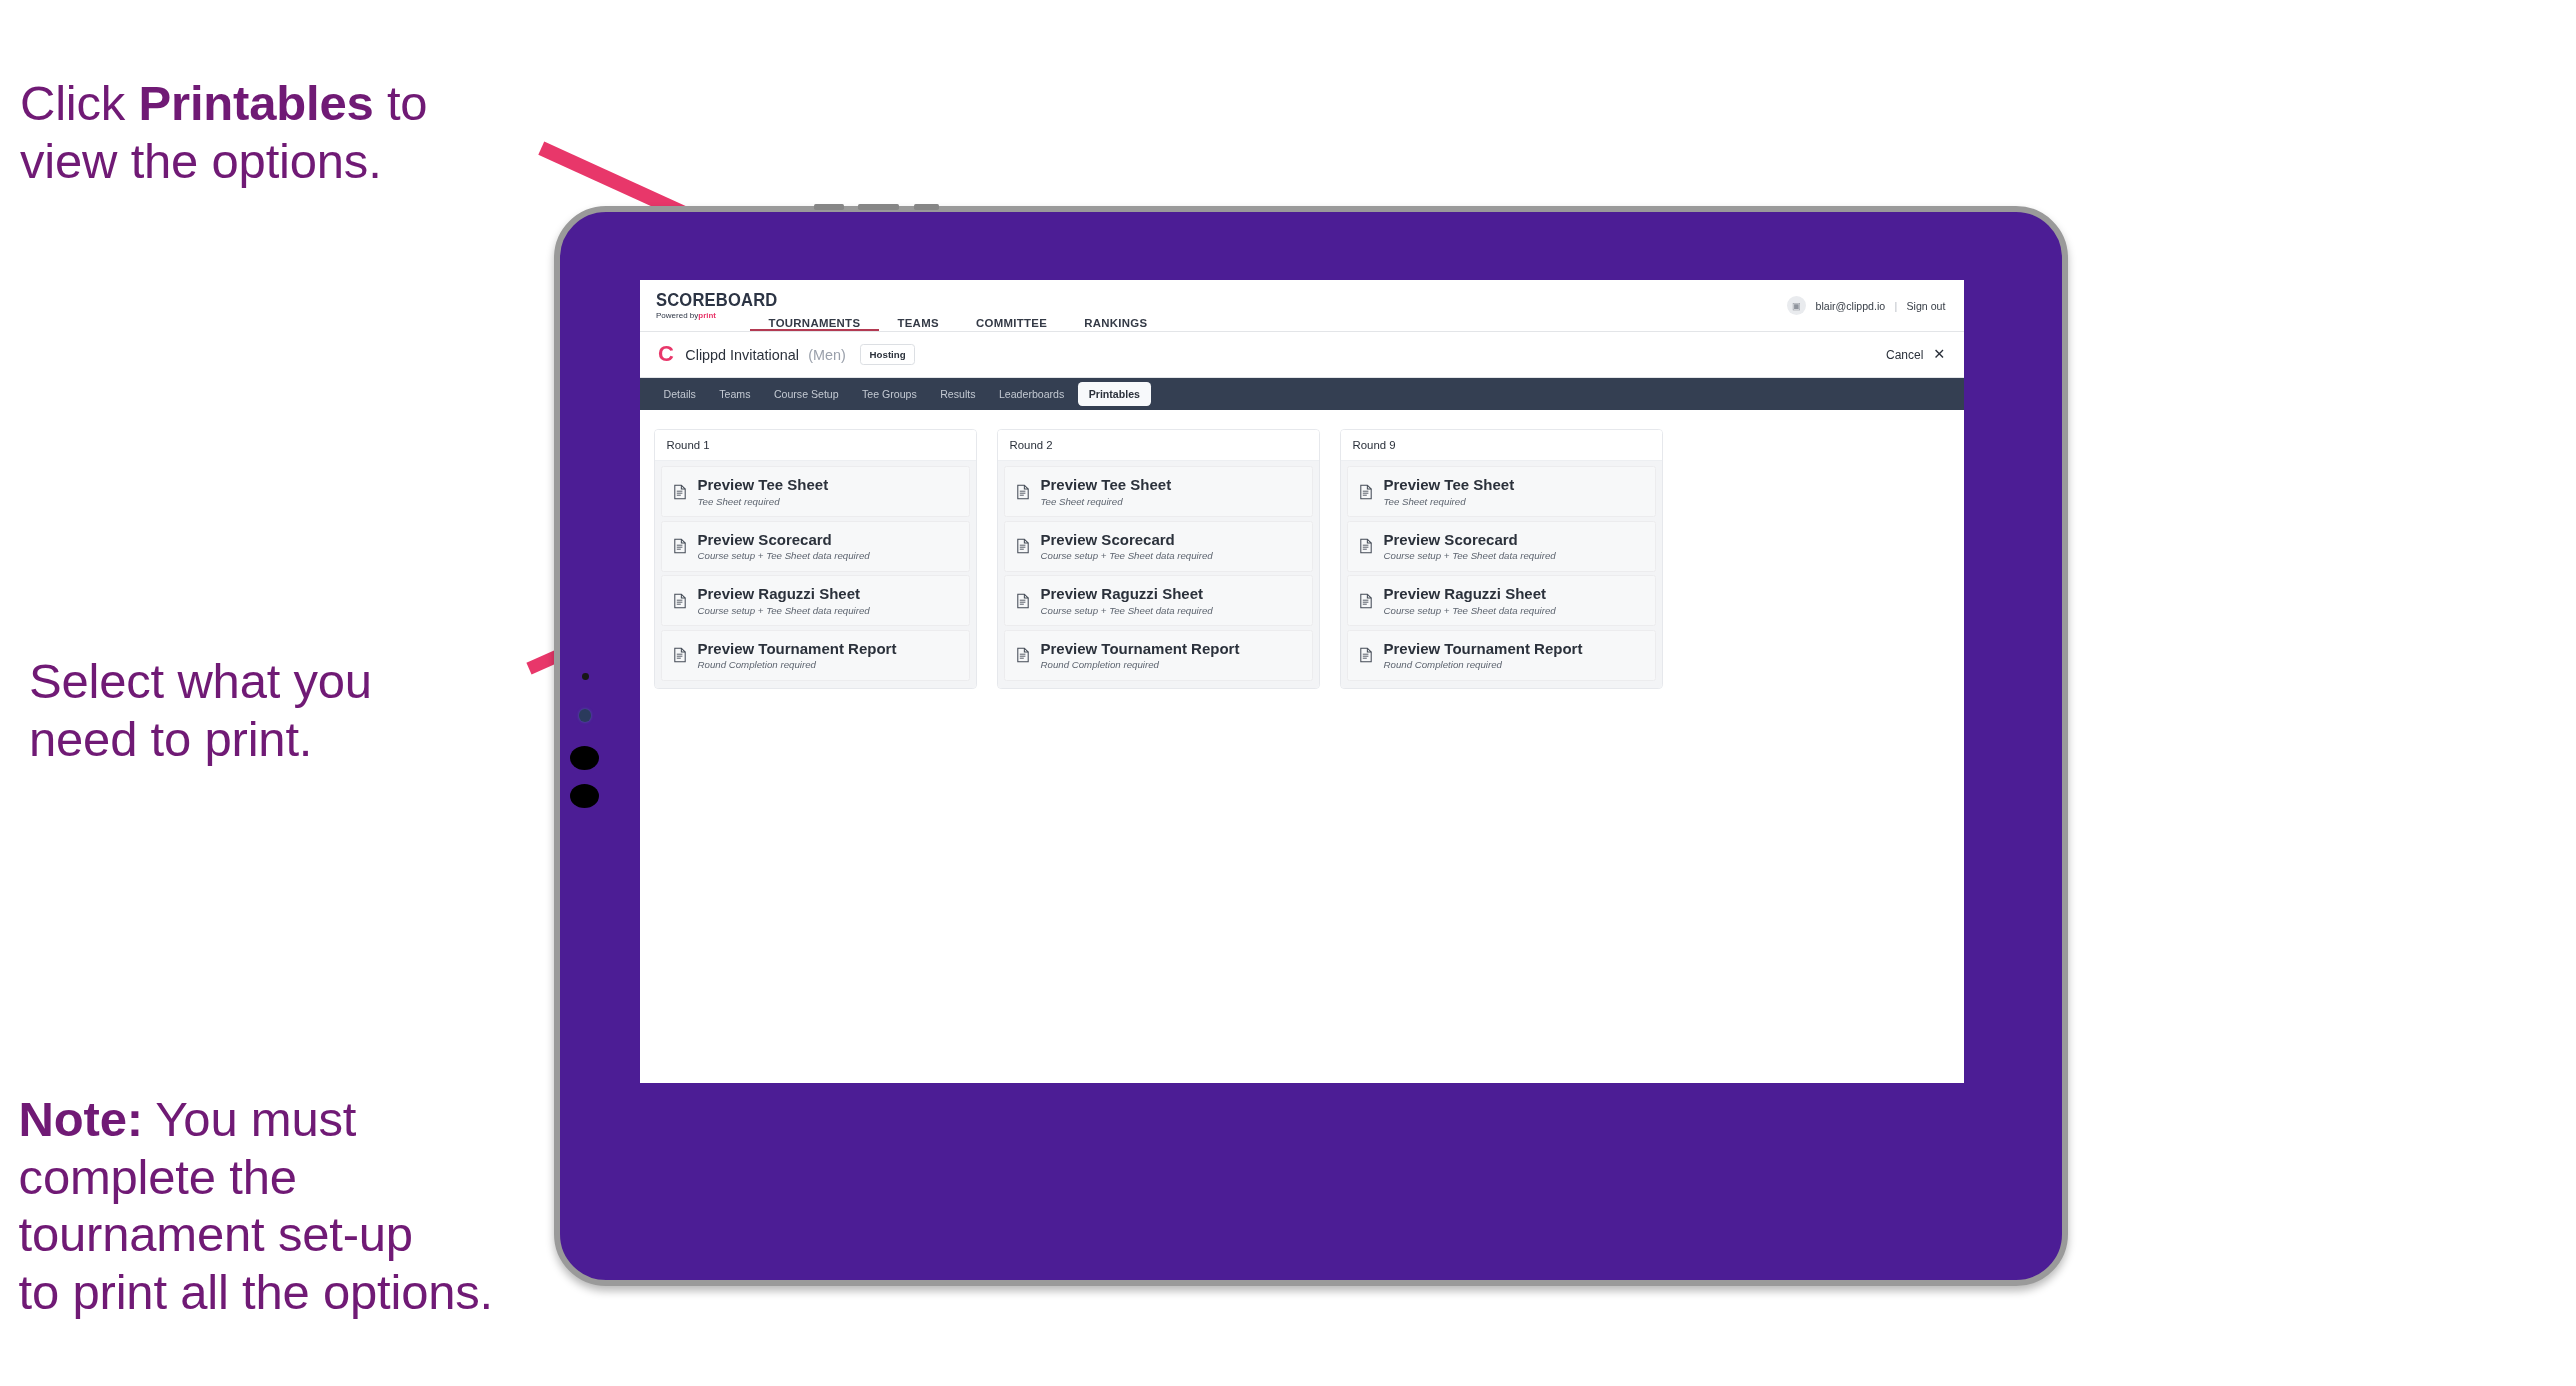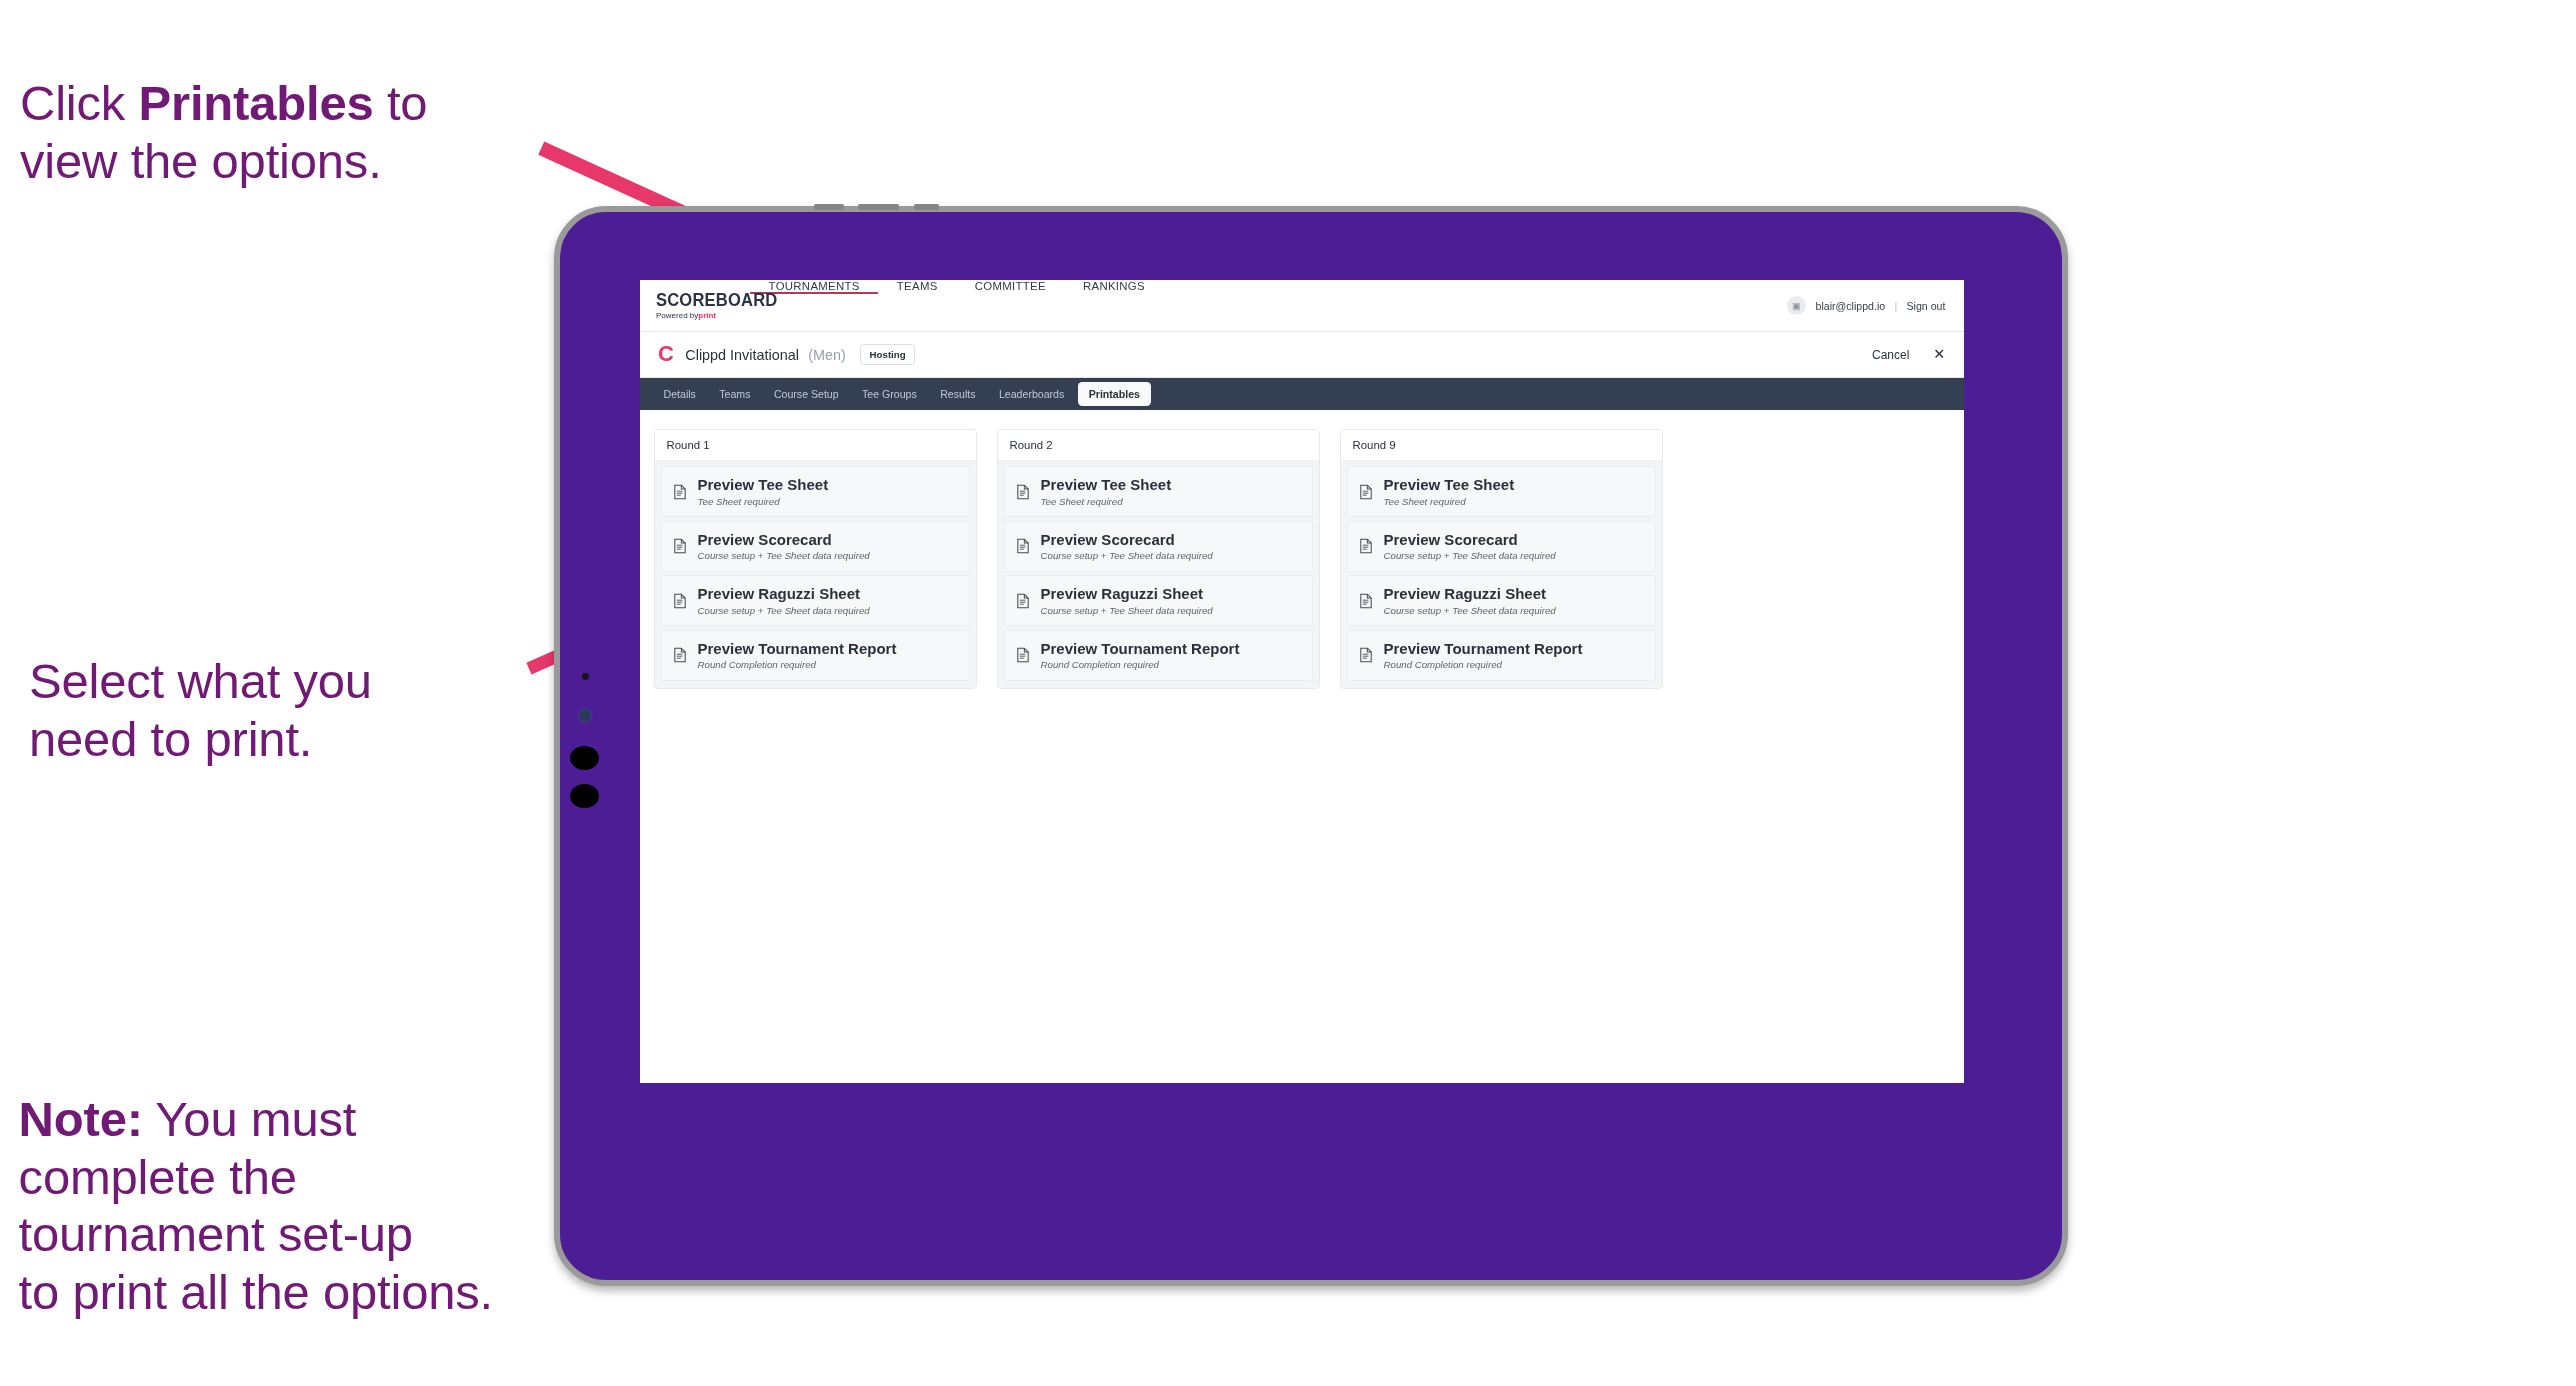--- a/index.html
+++ b/index.html
@@ -75,21 +75,21 @@
     letter-spacing: 0.2px;
     color: #2c3444; line-height: 1;
     transform: scaleX(0.92); transform-origin: left center;
   }
   #brand-sub {
     font-size: 8px; color: #2c3444; margin-top: 2.5px;
     display: flex; gap: 0; align-items: flex-end;
   }
   #brand-sub .clippd { color: #e8376a; font-weight: 700; }
 
-  #mainnav { display: flex; align-items: flex-start; }
+  #mainnav { display: flex; align-items: flex-end; font-weight: bold; }
   .navitem {
     display: flex; align-items: center;
     padding: 0 18.6px;
     font-size: 11.4px; letter-spacing: 0.3px;
     color: #343a46;
     border-bottom: 2.5px solid transparent;
     cursor: pointer;
   }
   .navitem.active { border-bottom-color: #b33a52; }
 
@@ -124,21 +124,21 @@
   #event-title { font-size: 14.4px; color: #2b313b; }
   #event-gender { font-size: 14.4px; color: #9aa0ab; }
   #hosting-badge {
     margin-left: 5px;
     border: 0.8px solid #dcdfe3; border-radius: 3.4px;
     padding: 4.2px 8.5px;
     font-size: 9.7px; font-weight: 700; color: #2b313b;
     background: #fff;
   }
   #cancel-area {
-    margin-left: auto; display: flex; align-items: center; gap: 24px;
+    margin-left: auto; display: flex; align-items: center; gap: 10px;
     cursor: pointer;
   }
   #cancel-label { font-size: 12px; color: #2b313b; }
   #cancel-x { font-size: 14.4px; color: #2b313b; line-height: 1; }
 
   
   #tabbar {
     height: 32px; background: #343f52;
     display: flex; align-items: center;
     padding: 0 0 0 13.5px; gap: 3.4px; text-align: center;

